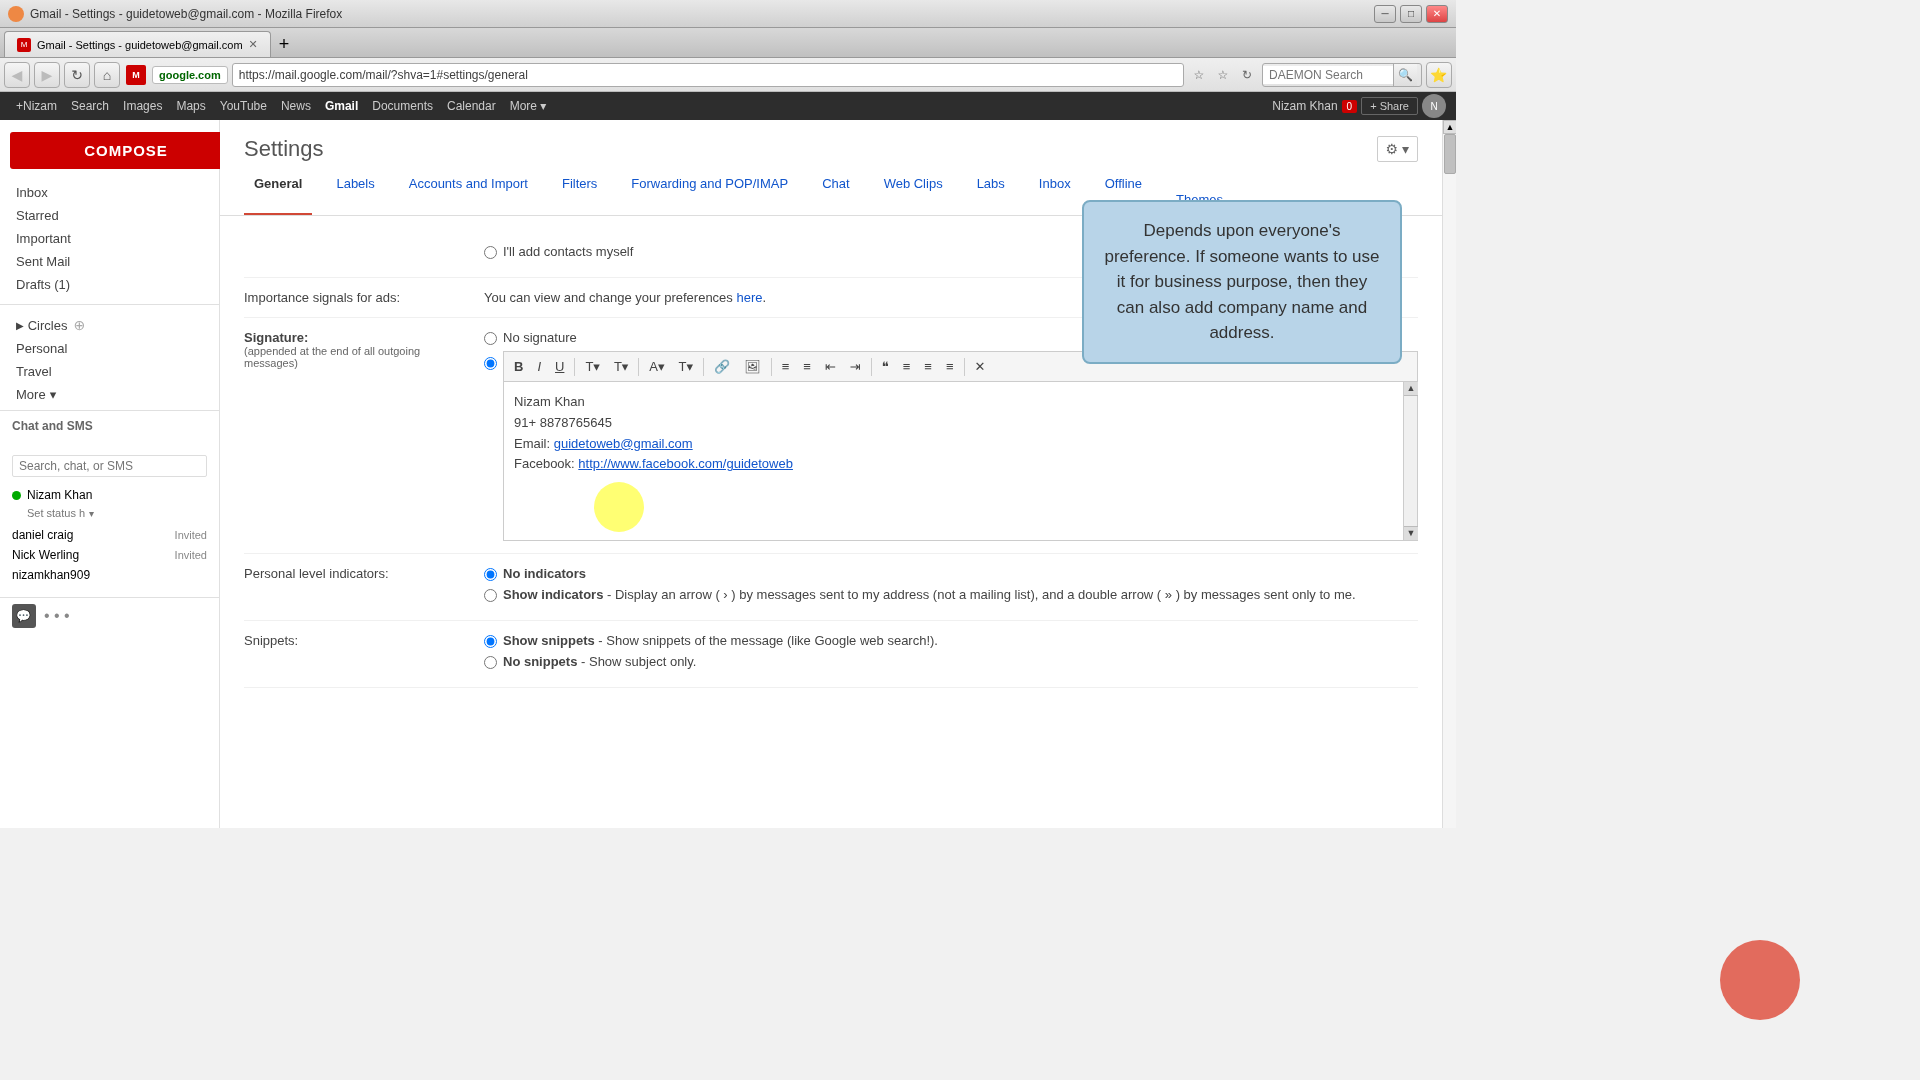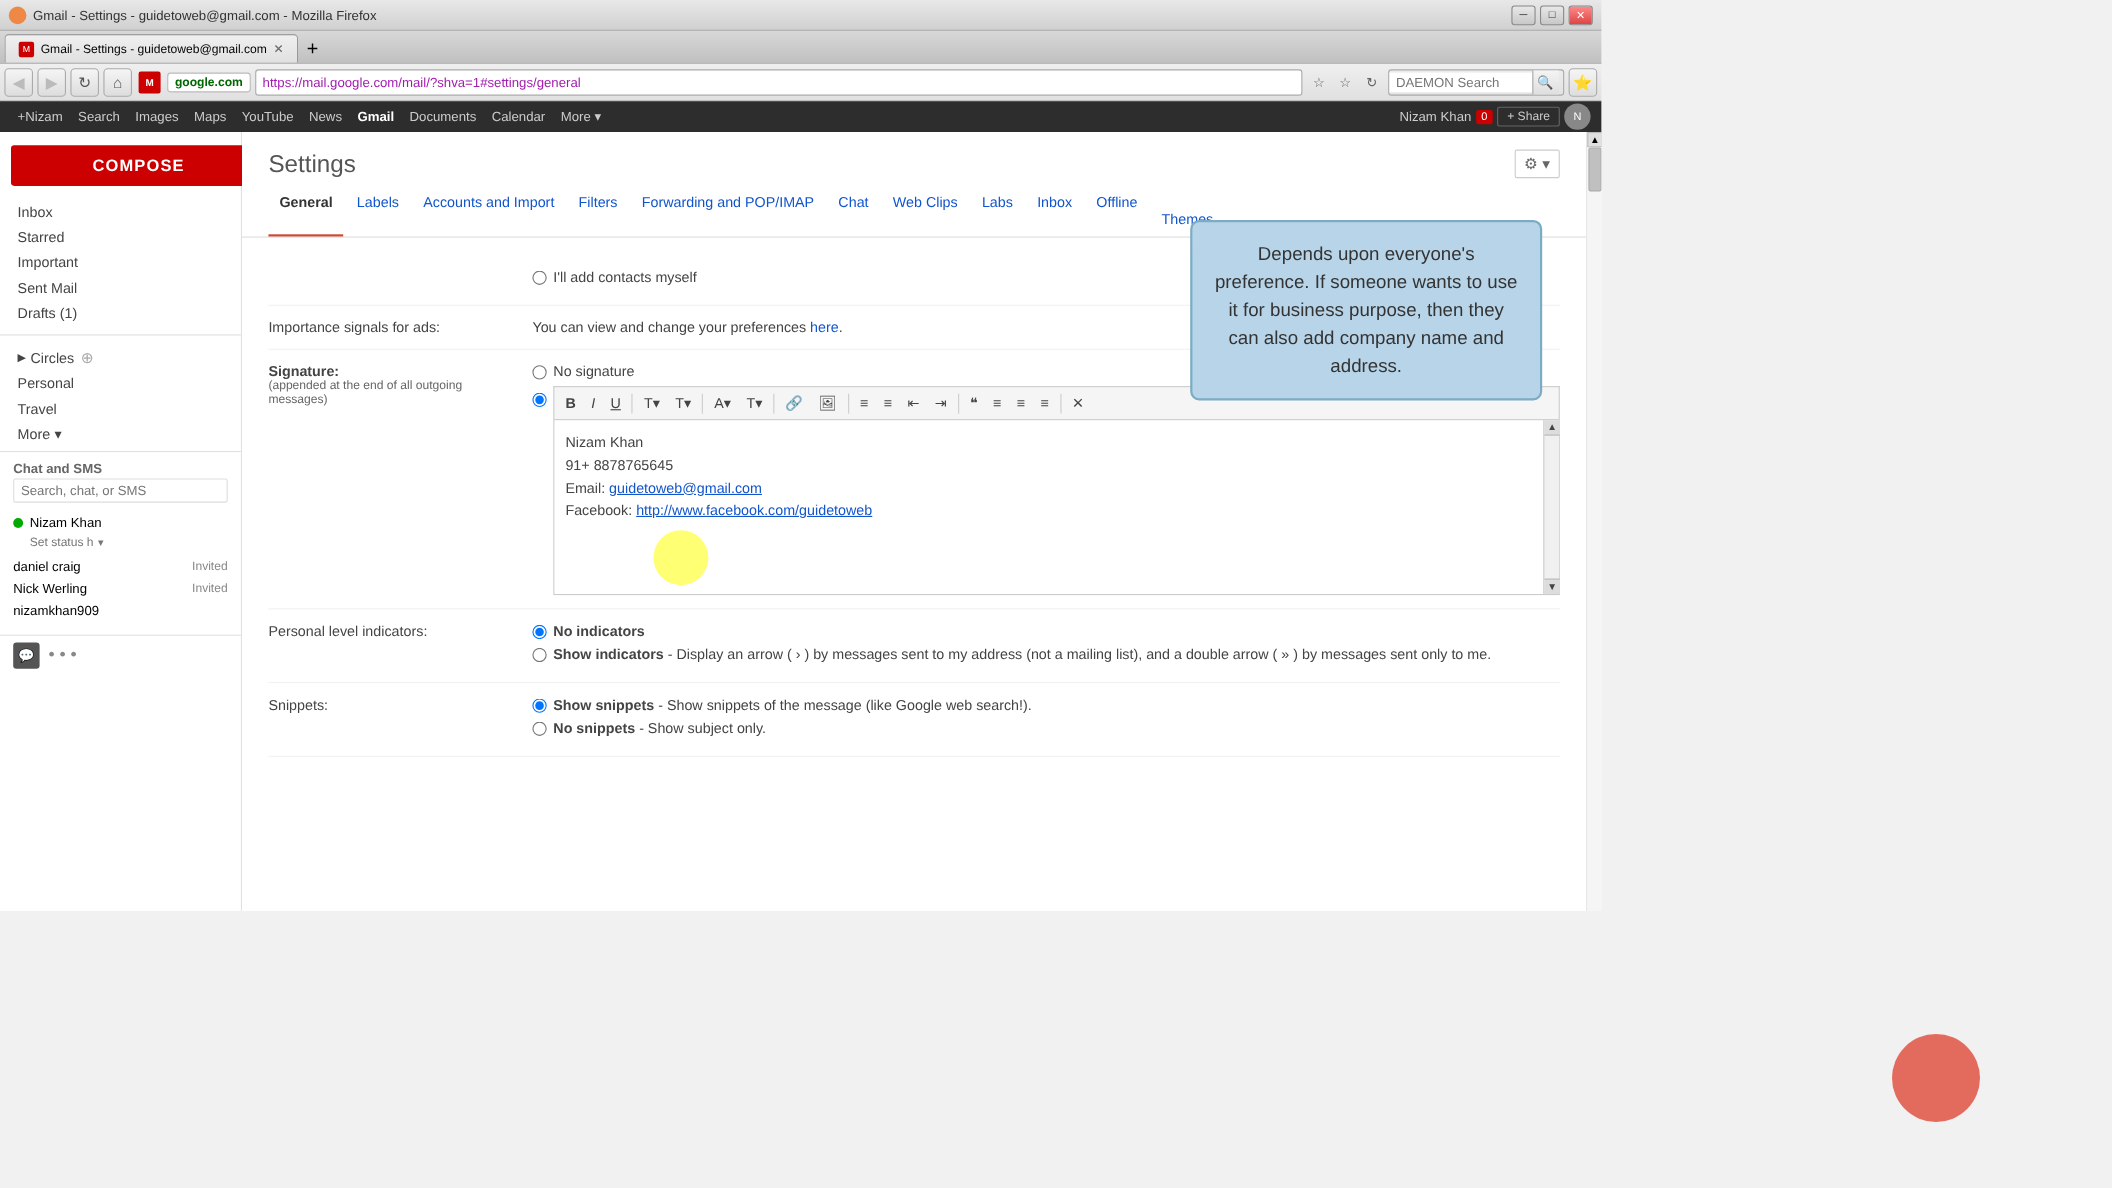--- a/index.html
+++ b/index.html
@@ -90,21 +90,21 @@
       flex: 1;
       height: 24px;
       border: 1px solid #aaa;
       border-radius: 3px;
       padding: 2px 6px;
       font-size: 12px;
       background: white;
       display: flex; align-items: center;
     }
     .url-bar input {
-      border: none; outline: none; width: 100%; font-size: 12px; color: #a21caf;
+      border: none; outline: none; width: 100%; font-size: 12px; color: #404040;
     }
     .url-actions { display: flex; gap: 2px; align-items: center; }
     .url-action-btn {
       width: 22px; height: 22px;
       background: transparent; border: none;
       cursor: pointer; color: #666; font-size: 12px;
       display: flex; align-items: center; justify-content: center;
     }
     .search-box {
       display: flex; align-items: center;
@@ -213,21 +213,21 @@
     .sidebar-item {
       padding: 4px 16px;
       cursor: pointer;
       display: flex; align-items: center; gap: 6px;
       font-size: 13px; color: #444;
     }
     .sidebar-divider { border: none; border-top: 1px solid #e0e0e0; margin: 8px 0; }
     .circles-item { display: flex; align-items: center; gap: 4px; padding: 4px 16px; font-size: 13px; color: #444; cursor: pointer; }
 
     .chat-section { padding: 8px 12px; border-top: 1px solid #e0e0e0; margin-top: 4px; }
-    .chat-title { font-size: 12px; font-weight: bold; color: #666; margin-bottom: 2px; }
+    .chat-title { font-size: 12px; font-weight: bold; color: #666; margin-bottom: 22px; }
     .chat-search {
       border: 1px solid #ddd;
       border-radius: 2px;
       padding: 3px 6px;
       font-size: 12px;
       width: 100%;
       outline: none;
       margin-bottom: 8px;
     }
     .chat-user { display: flex; align-items: center; gap: 6px; padding: 3px 0; font-size: 12px; }
@@ -260,21 +260,21 @@
       padding: 4px 8px; border-radius: 2px;
       cursor: pointer; font-size: 14px; color: #666;
     }
 
     
     .settings-tabs {
       display: flex;
       flex-wrap: wrap;
       padding: 8px 24px 0;
       border-bottom: 1px solid #ddd;
-      gap: 2px;
+      gap: 14px;
     }
     .settings-tab {
       padding: 6px 10px;
       font-size: 13px;
       color: #1155cc;
       cursor: pointer;
       text-decoration: none;
       border-bottom: 2px solid transparent;
     }
     .settings-tab.active { color: #333; font-weight: bold; border-bottom: 2px solid #d14836; }

